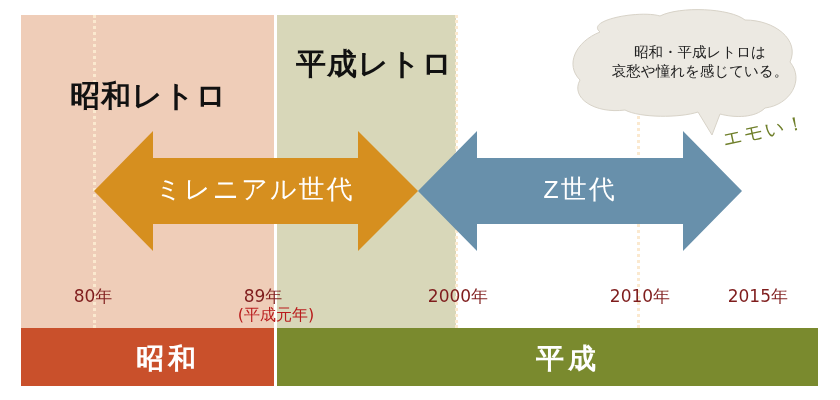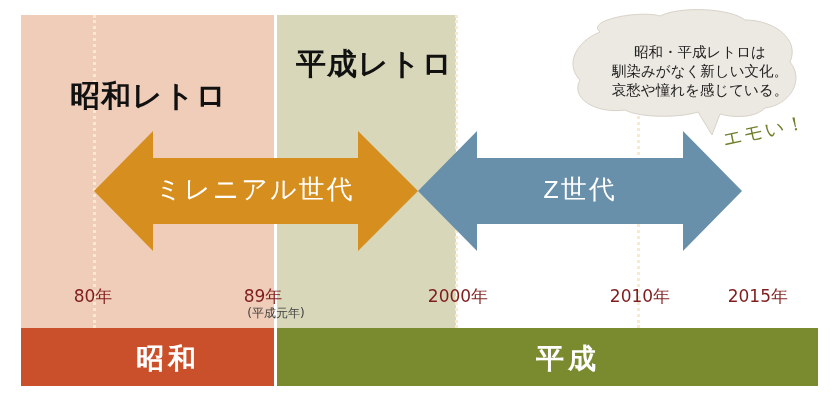--- a/index.html
+++ b/index.html
@@ -1,21 +1,21 @@
 <!DOCTYPE html>
 <html><head>
 <meta charset="utf-8">
 <style>
   html,body{margin:0;padding:0;background:#ffffff;}
   body{width:840px;height:400px;position:relative;overflow:hidden;font-family:"DejaVu Sans","Liberation Sans",sans-serif;}
   .band{position:absolute;}
   .title{position:absolute;font-family:"DejaVu Serif","Liberation Serif",serif;font-weight:bold;font-size:30px;color:#111;letter-spacing:1px;}
   .dots{position:absolute;width:0;border-left:3px dotted #fbe9cf;}
   .year{position:absolute;font-size:17px;color:#7f1d1d;text-align:center;}
-  .sub{position:absolute;font-size:12px;color:#404040;text-align:center;}
+  .sub{position:absolute;font-size:16px;color:#b91c1c;text-align:center;}
   .era{position:absolute;color:#fff;font-weight:bold;font-size:28px;text-align:right;letter-spacing:4px;}
   svg{position:absolute;left:0;top:0;}
   .arrowlabel{position:absolute;color:#fff;font-size:26px;text-align:center;letter-spacing:2px;}
   .bubble-text{position:absolute;font-size:14.5px;line-height:19px;color:#222;text-align:center;}
   .emoi{position:absolute;color:#6f7f2a;font-size:19px;transform:rotate(-12deg);letter-spacing:2px;}
 </style>
 </head>
 <body>
 
 <div class="band" style="left:21px;top:15px;width:253px;height:313px;background:#efcdb8;"></div>
@@ -26,21 +26,20 @@
 <div class="dots" style="left:637px;top:15px;height:313px;"></div>
 
 <div class="title" style="left:70px;top:44px;margin-top:32px;">昭和レトロ</div>
 <div class="title" style="left:296px;top:44px;">平成レトロ</div>
 
 <svg width="840" height="400">
   <path d="M600,32 C585,20 640,10 660,16 C680,6 730,8 745,20 C775,20 800,40 790,62 C805,80 790,105 765,108 C755,118 735,118 720,114 L712,135 L698,112 C680,118 640,118 625,110 C595,114 570,98 580,80 C565,65 575,42 600,32 Z" fill="#ece9e2" stroke="#d8d3c8" stroke-width="1"></path>
 </svg>
 <div class="bubble-text" style="left:590px;top:43px;width:220px;">
   <div>昭和・平成レトロは</div>
-  <div>馴染みがなく新しい文化。</div>
   <div>哀愁や憧れを感じている。</div>
 </div>
 <div class="emoi" style="left:722px;top:118px;">エモい！</div>
 
 <svg width="840" height="400">
   <polygon points="94,191 153,131 153,158 358,158 358,131 418,191 358,251 358,224 153,224 153,251" fill="#d68f1f"></polygon>
   <polygon points="418,191 477,131 477,158 683,158 683,131 742,191 683,251 683,224 477,224 477,251" fill="#6890ab"></polygon>
 </svg>
 <div class="arrowlabel" style="left:150px;top:172px;width:210px;">ミレニアル世代</div>
 <div class="arrowlabel" style="left:480px;top:172px;width:200px;font-family:Liberation Mono, monospace;">Z世代</div>

